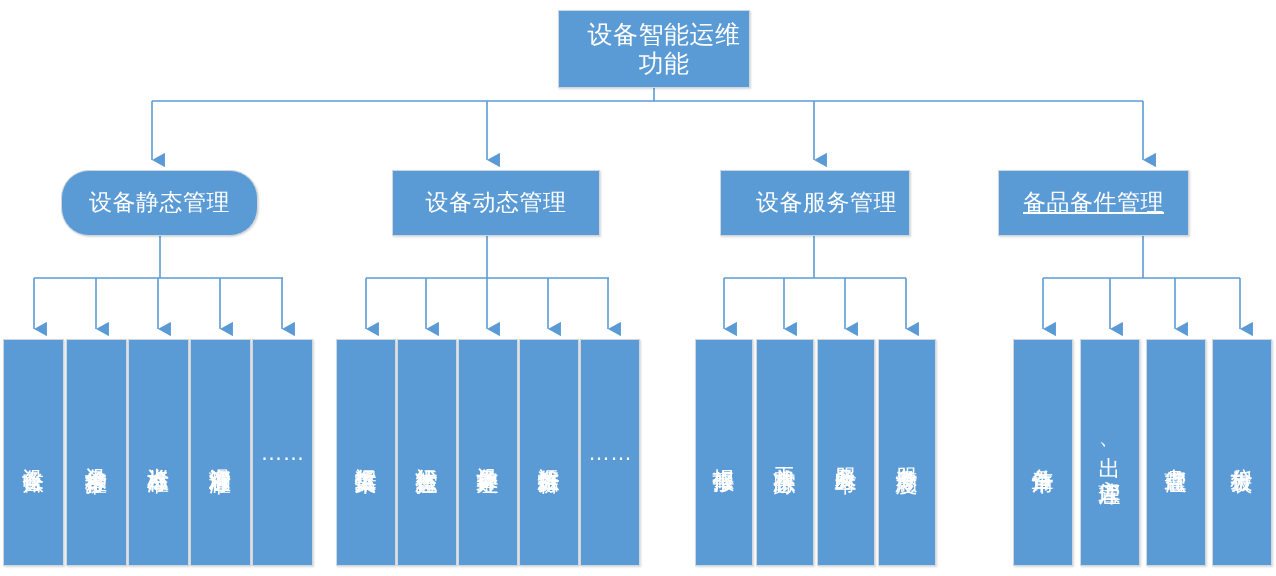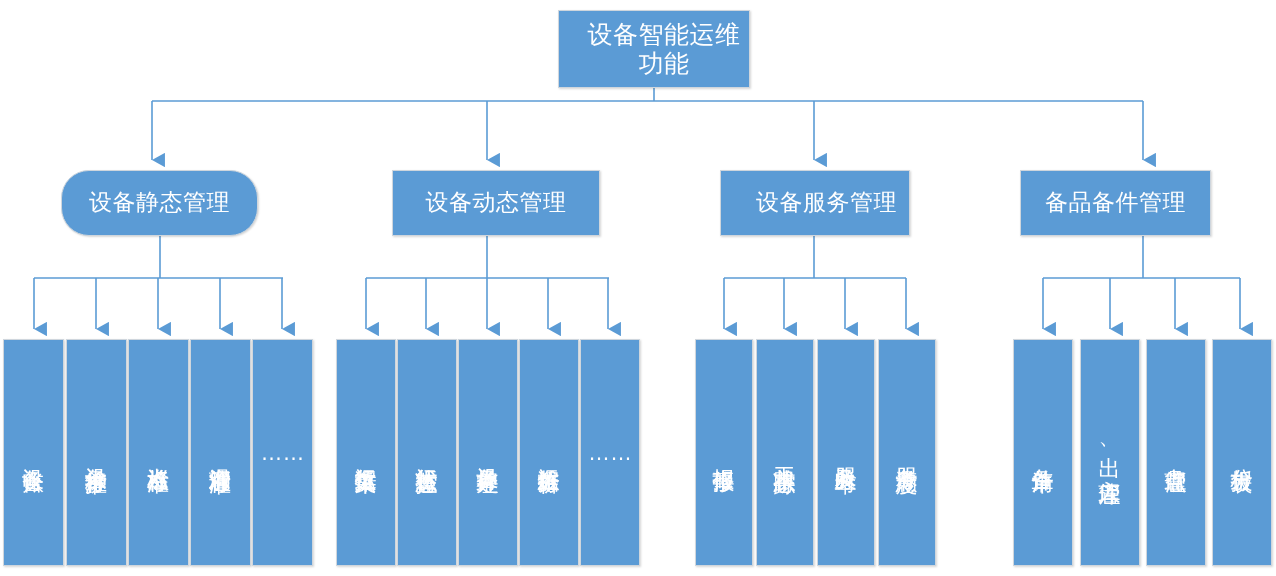--- a/index.html
+++ b/index.html
@@ -153,21 +153,21 @@
 
   <div class="node level2" style="left:61px;  width:197px;border-radius:28px;">
     <span>设备静态管理</span>
   </div>
   <div class="node level2" style="left:392px; width:208px;">
     <span>设备动态管理</span>
   </div>
   <div class="node level2" style="left:720px; width:190px;padding-left:23px;">
     <span>设备服务管理</span>
   </div>
-  <div class="node level2" style="left:1020px; width:191px;">
+  <div class="node level2" style="left:998px; width:191px;text-decoration:underline;">
     <span>备品备件管理</span>
   </div>
 
   <div class="node leaf" style="left:3px;   width:61px;">
     <span class="leaf-text">设备台账</span>
   </div>
   <div class="node leaf" style="left:66px;  width:61px;">
     <span class="leaf-text">设备维护标准</span>
   </div>
   <div class="node leaf" style="left:128px; width:61px;">

